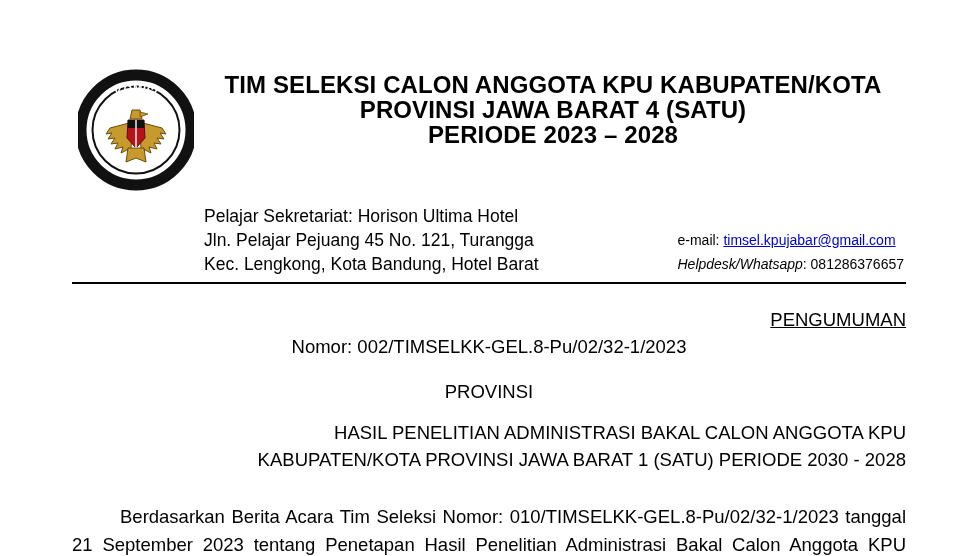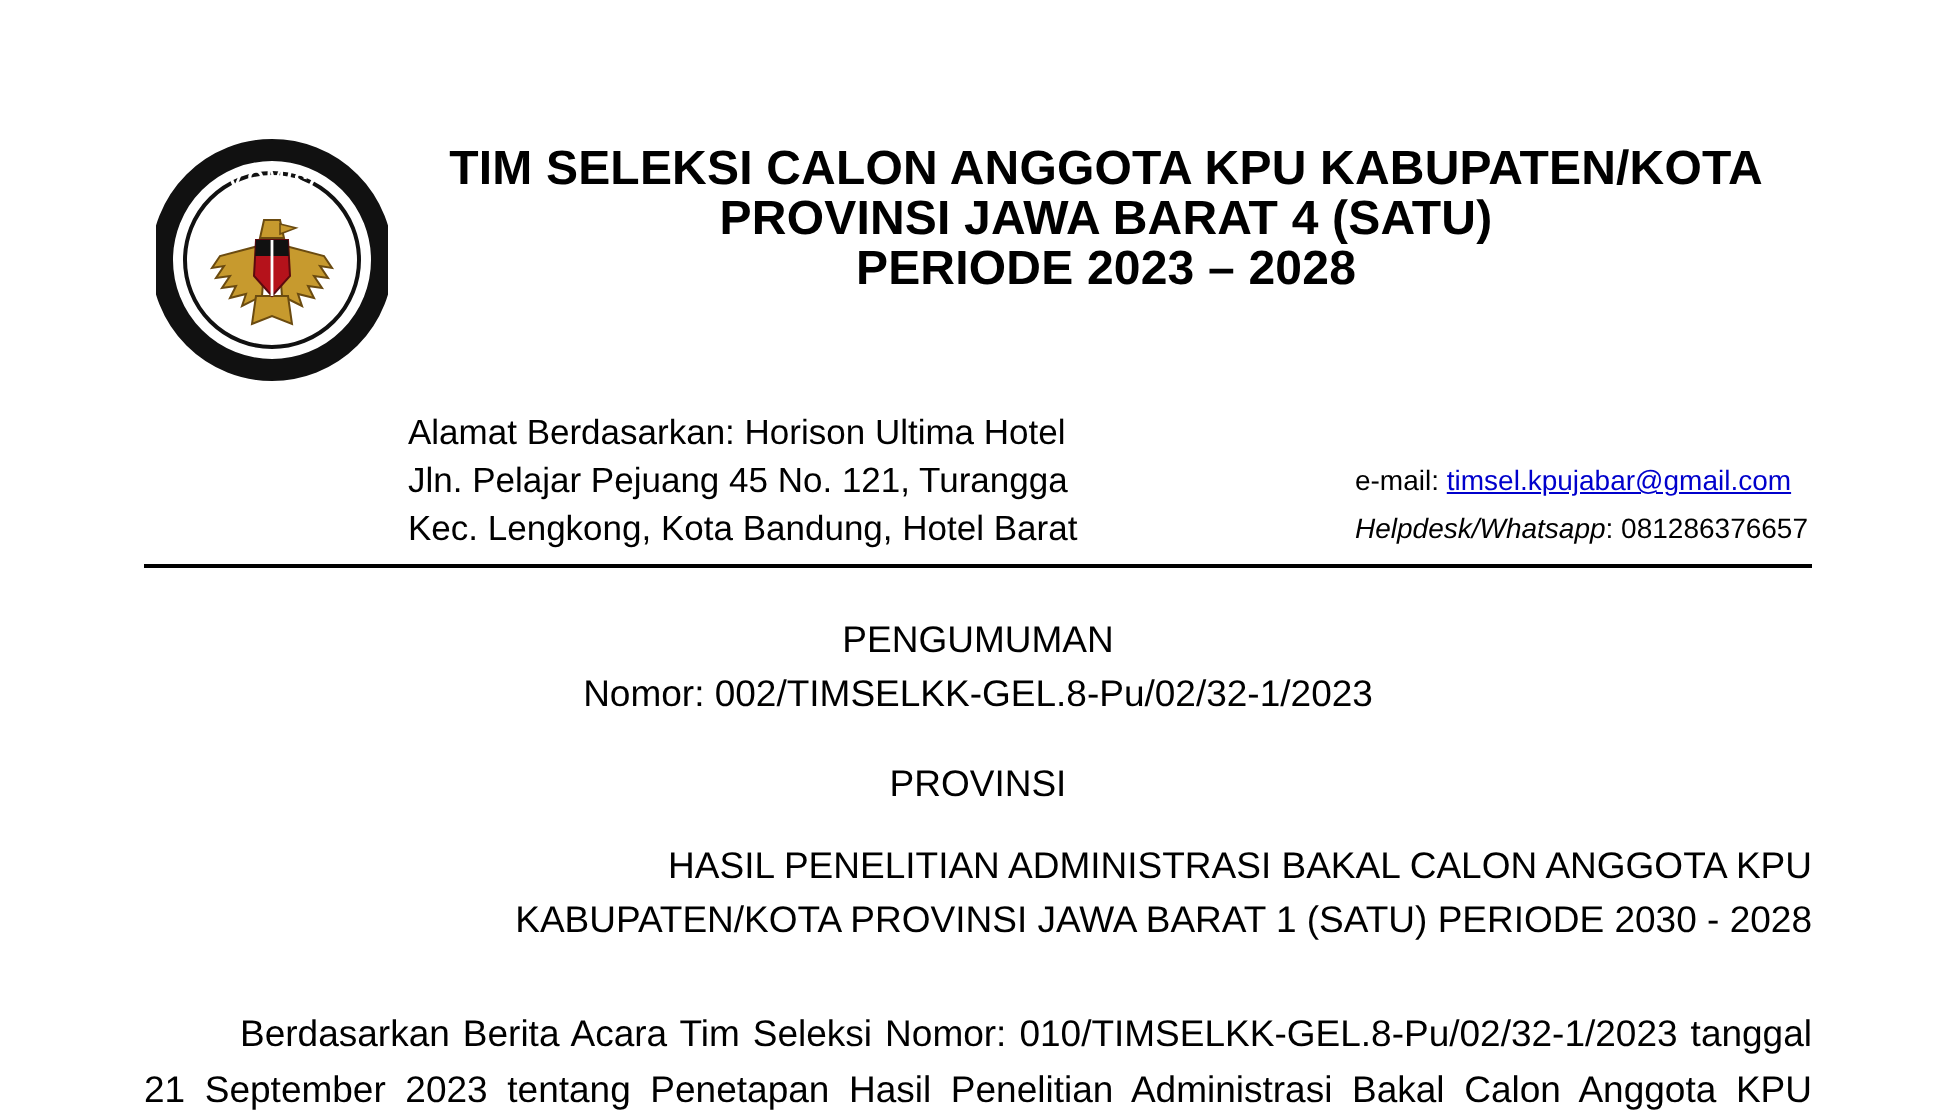--- a/index.html
+++ b/index.html
@@ -105,20 +105,22 @@
   .body-wrap {
     margin: 0 72px;
     padding-top: 22px;
   }
   .center {
     text-align: center;
     font-size: 18.5px;
     line-height: 27px;
   }
   .u-bold {
+    text-decoration: underline;
+    text-align: right;
   }
   .gap-s { height: 14px; }
   .gap-m { height: 18px; }
   .gap-l { height: 24px; }
 
   .heading-2 {
     text-align: right;
     font-size: 18.5px;
     line-height: 27px;
   }
@@ -180,21 +182,21 @@
         <div class="t-line">PROVINSI JAWA BARAT 4 (SATU)</div>
         <div class="t-line">PERIODE 2023 – 2028</div>
       </div>
 
     </div>
 
     <div class="lh-bottom">
       <div class="spacer"></div>
       <div class="addr-cols">
         <div class="addr-left">
-          <div>Alamat Berdasarkan: Horison Ultima Hotel</div>
+          <div>Pelajar Sekretariat: Horison Ultima Hotel</div>
           <div>Jln. Pelajar Pejuang 45 No. 121, Turangga</div>
           <div>Kec. Lengkong, Kota Bandung, Hotel Barat</div>
         </div>
         <div class="addr-right">
           <div class="email-line"><span>e-mail: </span><span class="email-link">timsel.kpujabar@gmail.com</span></div>
           <div class="hd-line"><span class="hd-label">Helpdesk/Whatsapp</span><span>: 081286376657</span></div>
         </div>
       </div>
     </div>
 

